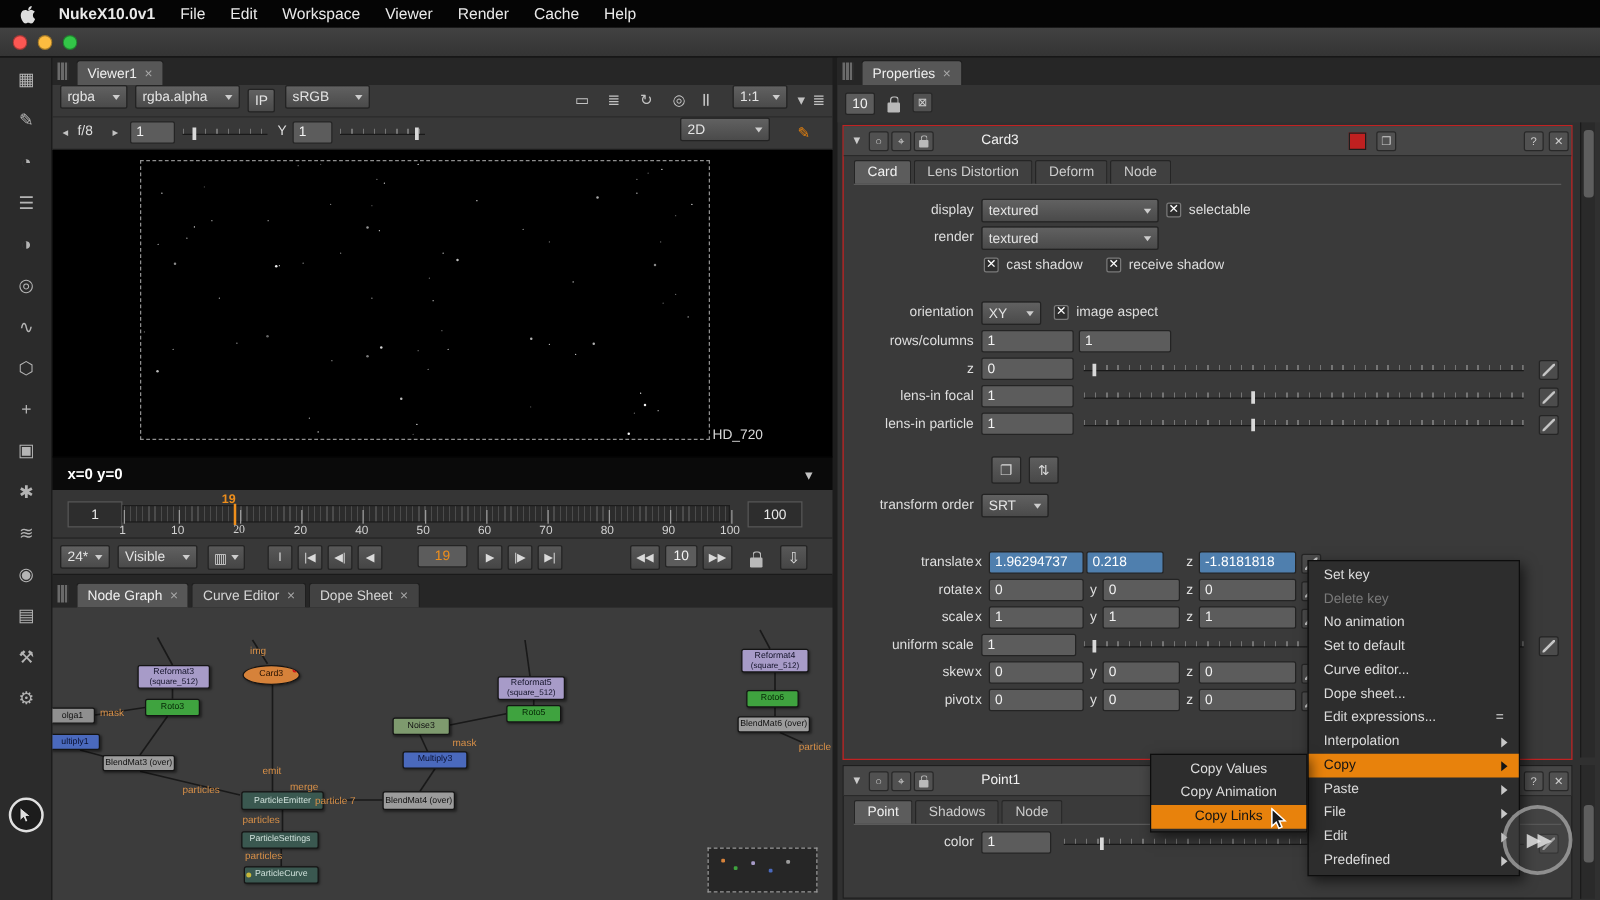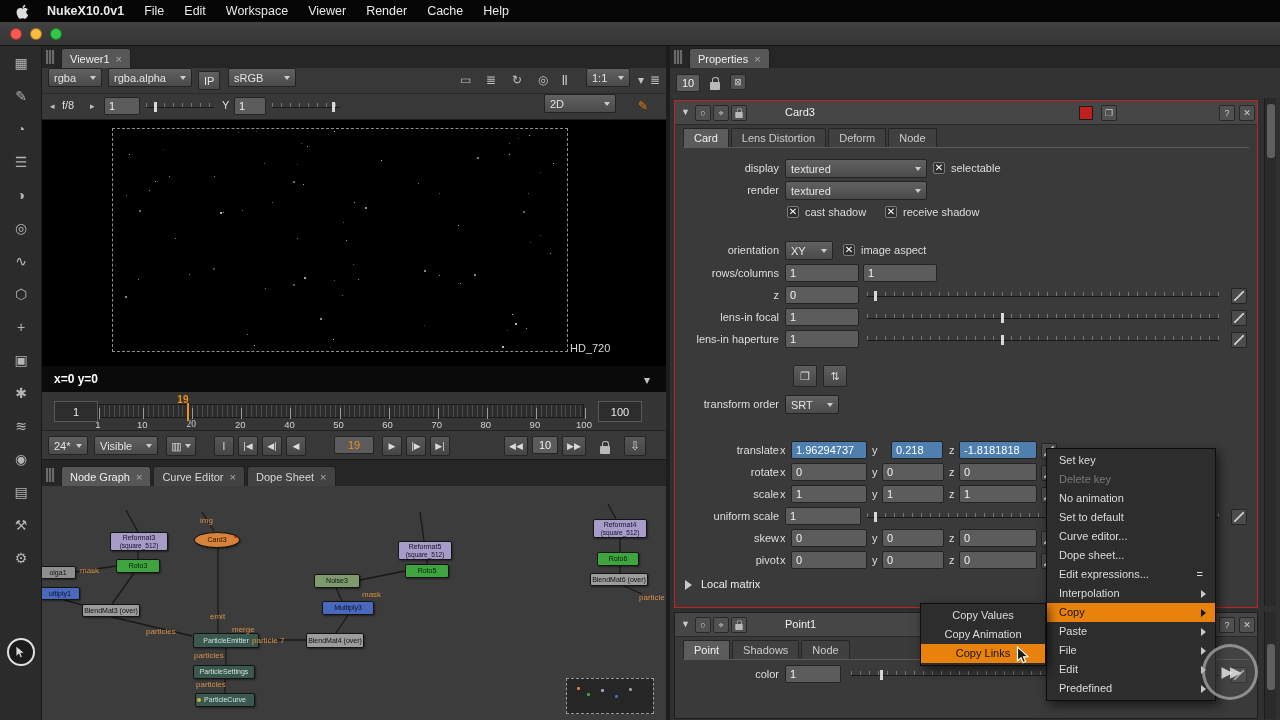--- a/index.html
+++ b/index.html
@@ -565,21 +565,21 @@
   <div class="prow" style="top:207px">
     <span class="plabel">lens-in focal</span>
     <div class="inp" style="left:110px;width:74px">1</div>
     <div class="slider" style="left:192px;top:4px;width:352px">
         <span class="handle" style="left:38%"></span>
       </div>
     <div class="curveb" style="left:556px"></div>
   </div>
 
   <div class="prow" style="top:229px">
-    <span class="plabel">lens-in haperture</span>
+    <span class="plabel">lens-in particle</span>
     <div class="inp" style="left:110px;width:74px">1</div>
     <div class="slider" style="left:192px;top:4px;width:352px">
         <span class="handle" style="left:38%"></span>
       </div>
     <div class="curveb" style="left:556px"></div>
   </div>
 
   <div class="prow" style="top:264px;height:24px">
     <div class="sqbtn" style="left:118px">❐</div>
     <div class="sqbtn" style="left:148px">⇅</div>
@@ -592,21 +592,21 @@
         <span class="car"></span>
       </div>
   </div>
 
 
   <div class="prow" style="top:340px">
     <span class="plabel">translate</span>
     <span class="axis" style="left:105px">x</span>
     <div class="inp blue" style="left:116px;width:76px">1.96294737</div>
     <span class="axis" style="left:197px">y</span>
-    <div class="inp blue" style="left:216px;width:52px">0.218</div>
+    <div class="inp blue" style="left:194px;width:62px">0.218</div>
     <span class="axis" style="left:274px">z</span>
     <div class="inp blue" style="left:284px;width:78px">-1.8181818</div>
     <div class="curveb" style="left:366px"></div>
   </div>
 
   <div class="prow" style="top:362px">
     <span class="plabel">rotate</span>
     <span class="axis" style="left:105px">x</span>
     <div class="inp" style="left:116px;width:76px">0</div>
     <span class="axis" style="left:197px">y</span>
@@ -651,24 +651,20 @@
     <span class="plabel">pivot</span>
     <span class="axis" style="left:105px">x</span>
     <div class="inp" style="left:116px;width:76px">0</div>
     <span class="axis" style="left:197px">y</span>
     <div class="inp" style="left:207px;width:62px">0</div>
     <span class="axis" style="left:274px">z</span>
     <div class="inp" style="left:284px;width:78px">0</div>
     <div class="curveb" style="left:366px"></div>
   </div>
 
-  <div class="prow" style="top:474px">
-    <span class="exptri"></span>
-    <span class="flabel" style="left:26px;color:#ececec">Local matrix</span>
-  </div>
 </div>
 
 <div id="point-panel">
   <div class="phead">
     <span class="tri">▼</span>
     <span class="hicon" style="left:20px">○</span>
     <span class="hicon" style="left:38px">⌖</span>
     <span class="hicon" style="left:56px">
         <span class="lock"></span>
       </span>

